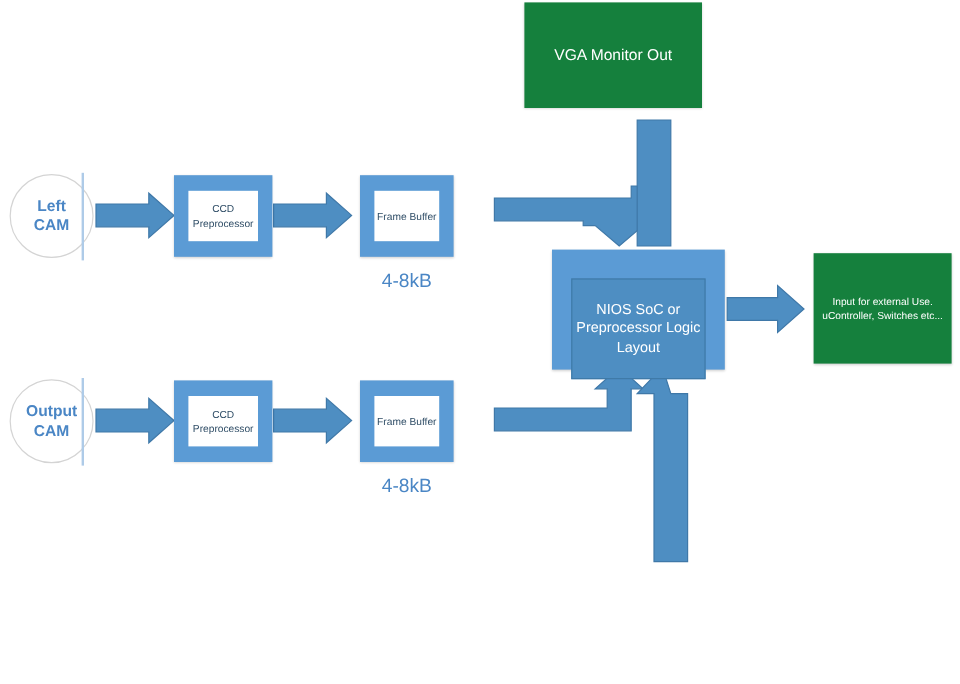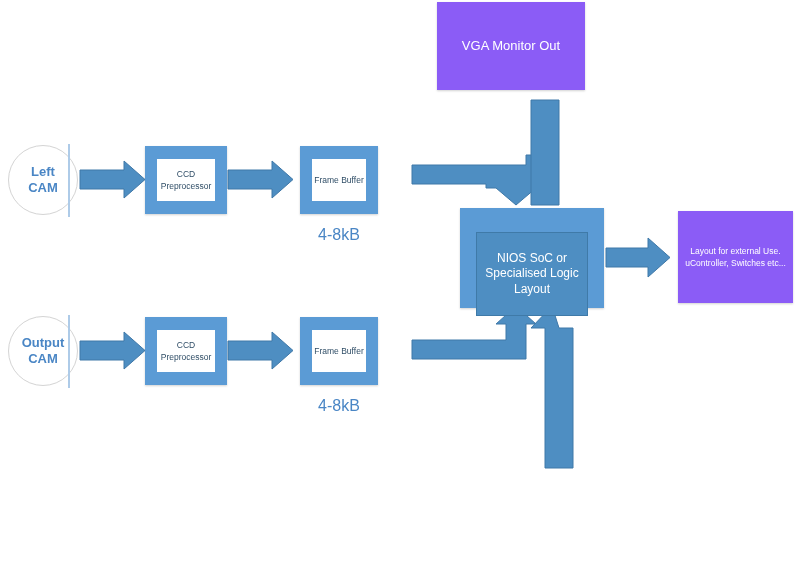--- a/index.html
+++ b/index.html
@@ -44,21 +44,21 @@
     width:100%;height:100%;
     display:flex;align-items:center;justify-content:center;
     text-align:center;
     color:#2f4d66;
     font-size:8.5px;
     line-height:1.45;
   }
 
   
   .solid{
-    background:#8b5cf6;
+    background:#15803d;
     display:flex;align-items:center;justify-content:center;
     text-align:center;
     color:#ffffff;
     line-height:1.45;
     box-shadow:0 1px 2px rgba(0,0,0,.18);
   }
 
   
   .soc-outer{
     background:#5b9bd5;
@@ -165,27 +165,27 @@
   <div class="caption" style="left:300px;top:397px;width:78px;">4-8kB</div>
 
   <div class="node solid" style="left:437px;top:2px;width:148px;height:88px;font-size:13px;">
     <span>VGA Monitor Out</span>
   </div>
 
   <div class="node soc-outer" style="left:460px;top:208px;width:144px;height:100px;">
     <div class="soc-inner">
       <div>
         <div>NIOS SoC or</div>
-        <div>Specialised Logic</div>
+        <div>Preprocessor Logic</div>
         <div>Layout</div>
       </div>
     </div>
   </div>
 
   <div class="node solid" style="left:678px;top:211px;width:115px;height:92px;font-size:8.5px;">
     <div>
-      <div>Layout for external Use.</div>
+      <div>Input for external Use.</div>
       <div>uController, Switches etc...</div>
     </div>
   </div>
 
 
 </div>
 
 </body></html>

